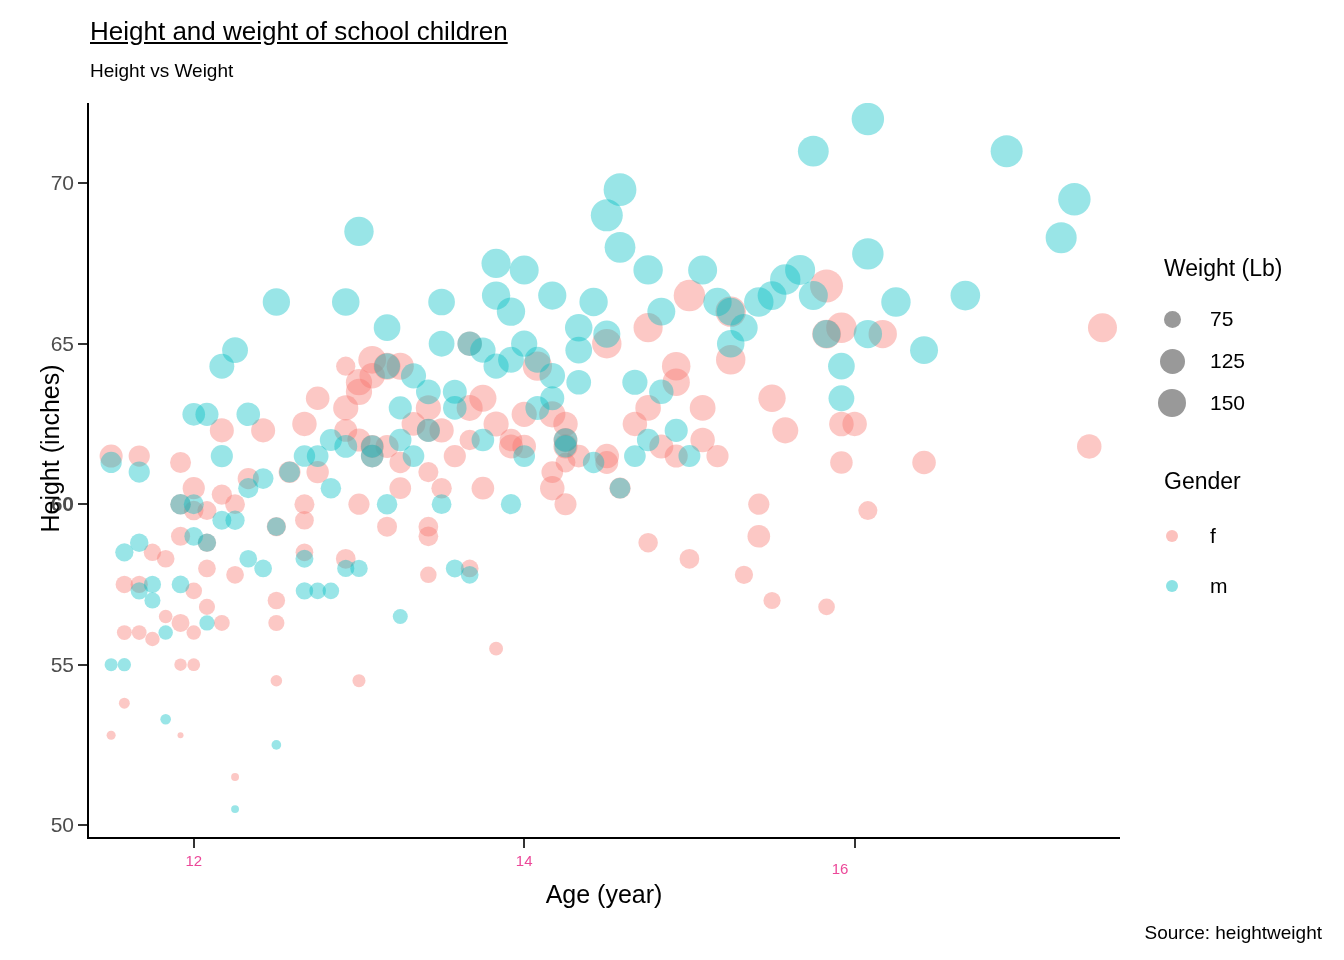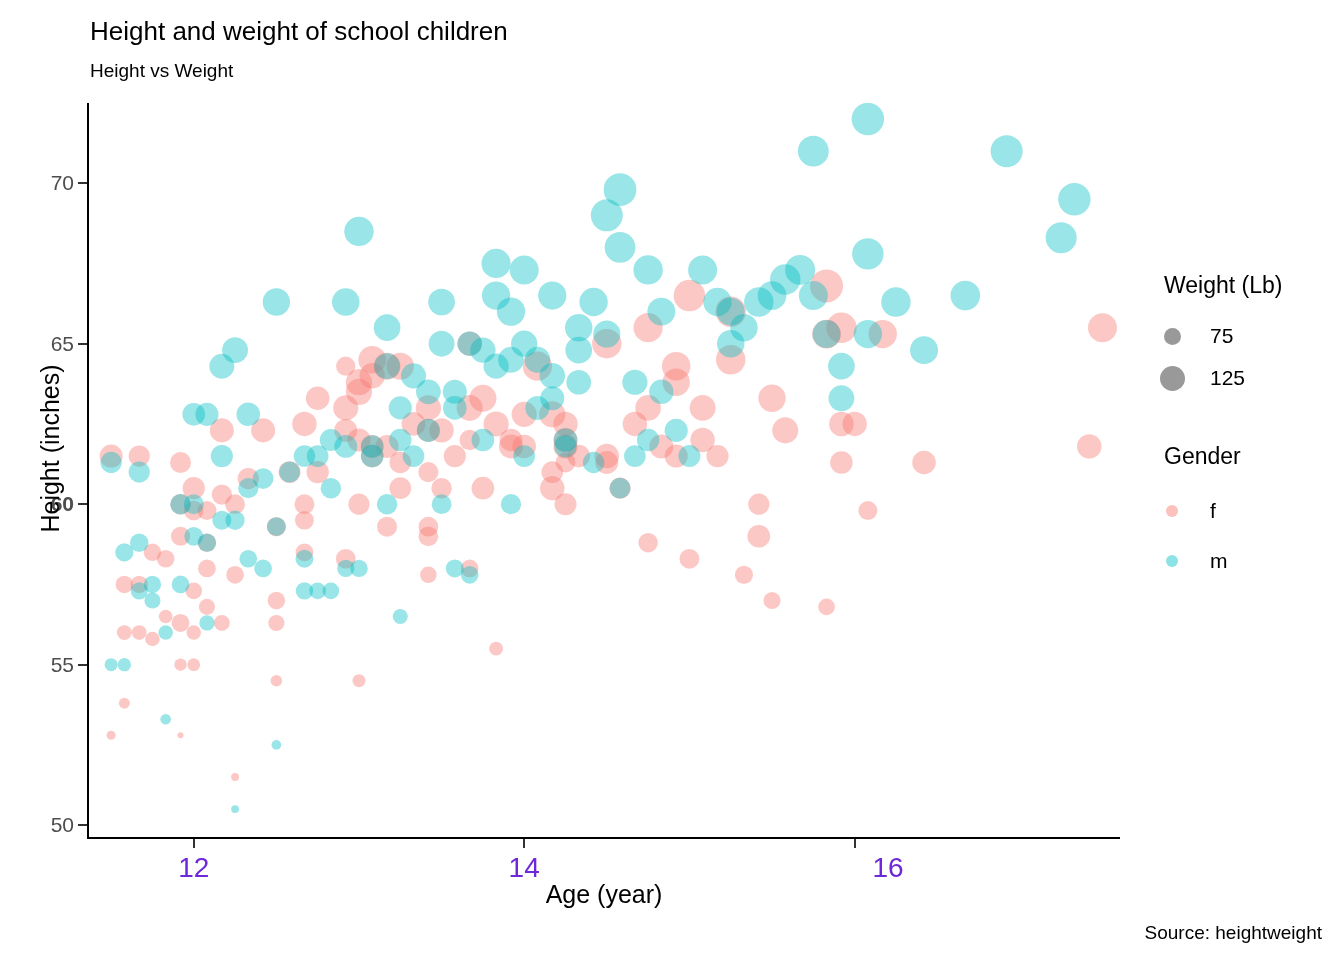--- a/index.html
+++ b/index.html
@@ -22,20 +22,21 @@
     width: 1344px;
     height: 960px;
   }
   .ttl {
     position: absolute;
     left: 90px;
     top: 16px;
     font-size: 26px;
     color: #000;
     white-space: nowrap;
+    text-decoration: underline;
   }
   .subttl {
     position: absolute;
     left: 90px;
     top: 60px;
     font-size: 19px;
     color: #000;
     white-space: nowrap;
   }
   .caption {
@@ -84,22 +85,22 @@
     right: 1270px;
     font-size: 21px;
     color: #4d4d4d;
     text-align: left;
     white-space: nowrap;
     transform: translateY(-50%);
   }
   .xlab {
     position: absolute;
     top: 852px;
-    font-size: 28px;
-    color: #6d28d9;
+    font-size: 15px;
+    color: #ec4899;
     white-space: nowrap;
     transform: translateX(-50%);
     text-align: right;
   }
   #x-axis-title {
     position: absolute;
     left: 0;
     width: 1208px;
     top: 880px;
     text-align: center;
@@ -120,21 +121,21 @@
   
   #legend-area {
     position: absolute;
     left: 1150px;
     top: 255px;
     width: 194px;
   }
   .legend-title {
     font-size: 23px;
     color: #000;
-    margin: 17px 0 16px 14px;
+    margin: 0 0 16px 14px;
     white-space: nowrap;
   }
   .legend-row {
     display: flex;
     align-items: center;
     height: 42px;
   }
   .legend-key {
     width: 44px;
     display: flex;
@@ -442,21 +443,21 @@
       <div class="ylab" style="top: 343.721px;">65</div>
       <div class="tick-mark ytick" style="top: 182.24px;"></div>
       <div class="ylab" style="top: 183.24px;">70</div>
     </div>
   <div id="x-tick-group">
       <div class="tick-mark xtick" style="left: 192.744px;"></div>
       <div class="xlab" style="left: 193.744px;">12</div>
       <div class="tick-mark xtick" style="left: 523.192px;"></div>
       <div class="xlab" style="left: 524.192px;">14</div>
       <div class="tick-mark xtick" style="left: 853.641px;"></div>
-      <div class="xlab" style="left: 888px;">16</div>
+      <div class="xlab" style="left: 840px; margin-top: 8px;">16</div>
     </div>
 
   <div id="x-axis-title">Age (year)</div>
   <div id="y-axis-title">Height (inches)</div>
 
   <div class="caption">Source: heightweight</div>
 
   <div id="legend-area">
     <div id="size-legend">
       <div class="legend-title">Weight (Lb)</div>
@@ -465,20 +466,26 @@
             <div class="legend-key">
               <span class="legend-dot" style="width: 17px; height: 17px; background: rgb(153, 153, 153);"></span>
             </div>
             <span class="legend-label">75</span>
           </div>
           <div class="legend-row">
             <div class="legend-key">
               <span class="legend-dot" style="width: 25px; height: 25px; background: rgb(153, 153, 153);"></span>
             </div>
             <span class="legend-label">125</span>
+          </div>
+          <div class="legend-row">
+            <div class="legend-key">
+              <span class="legend-dot" style="width: 28px; height: 28px; background: rgb(153, 153, 153);"></span>
+            </div>
+            <span class="legend-label">150</span>
           </div>
         </div>
     </div>
     <div id="gender-legend">
       <div class="legend-title">Gender</div>
       <div id="gender-legend-rows">
           <div class="legend-row">
             <div class="legend-key">
               <span class="legend-dot" style="width: 12px; height: 12px; background: rgb(248, 118, 109); opacity: 0.45;"></span>
             </div>

